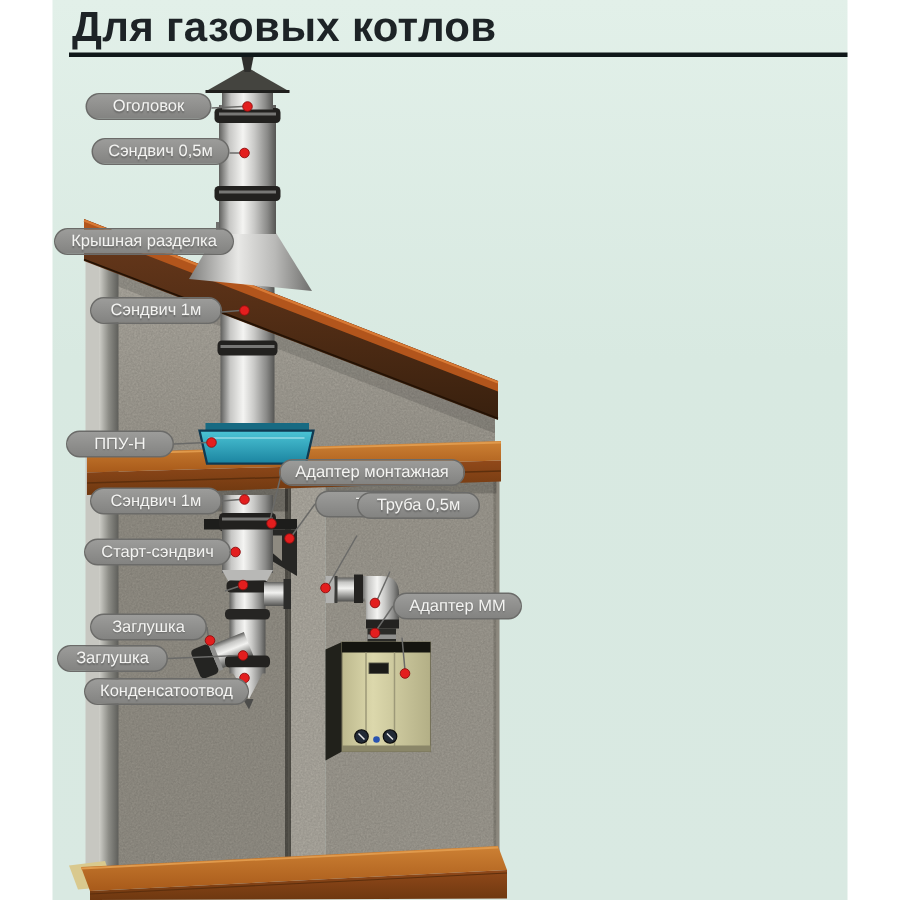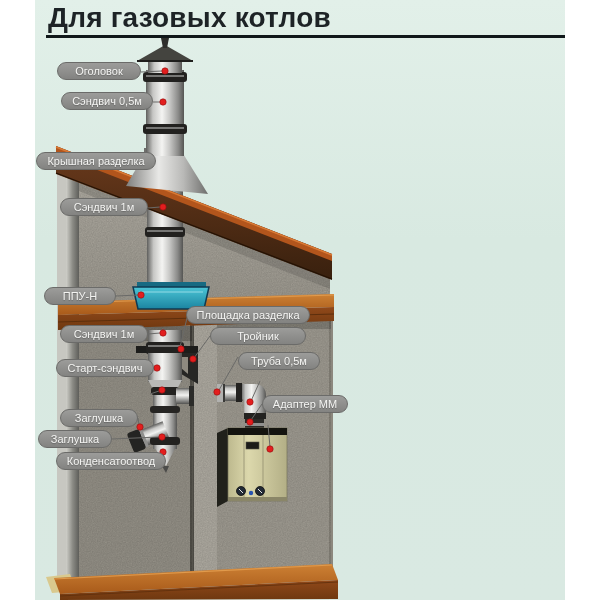--- a/index.html
+++ b/index.html
@@ -255,22 +255,22 @@
   </svg>
 
   <div class="title">Для газовых котлов</div>
   <div class="title-rule"></div>
 
   <div class="badge" style="left:57px;top:62px;width:84px">Оголовок</div>
   <div class="badge" style="left:61px;top:92px;width:92px">Сэндвич 0,5м</div>
   <div class="badge" style="left:36px;top:152px;width:120px">Крышная разделка</div>
   <div class="badge" style="left:60px;top:198px;width:88px">Сэндвич 1м</div>
   <div class="badge" style="left:44px;top:287px;width:72px">ППУ-Н</div>
-  <div class="badge" style="left:186px;top:306px;width:124px">Площадка разделка</div>
+  <div class="badge" style="left:186px;top:306px;width:124px">Адаптер монтажная</div>
   <div class="badge" style="left:60px;top:325px;width:88px">Сэндвич 1м</div>
   <div class="badge" style="left:210px;top:327px;width:96px">Тройник</div>
   <div class="badge" style="left:56px;top:359px;width:98px">Старт-сэндвич</div>
-  <div class="badge" style="left:238px;top:352px;width:82px">Труба 0,5м</div>
+  <div class="badge" style="left:238px;top:328px;width:82px">Труба 0,5м</div>
   <div class="badge" style="left:60px;top:409px;width:78px">Заглушка</div>
   <div class="badge" style="left:262px;top:395px;width:86px">Адаптер ММ</div>
   <div class="badge" style="left:38px;top:430px;width:74px">Заглушка</div>
   <div class="badge" style="left:56px;top:452px;width:110px">Конденсатоотвод</div>
 </div>
 
 </body></html>

